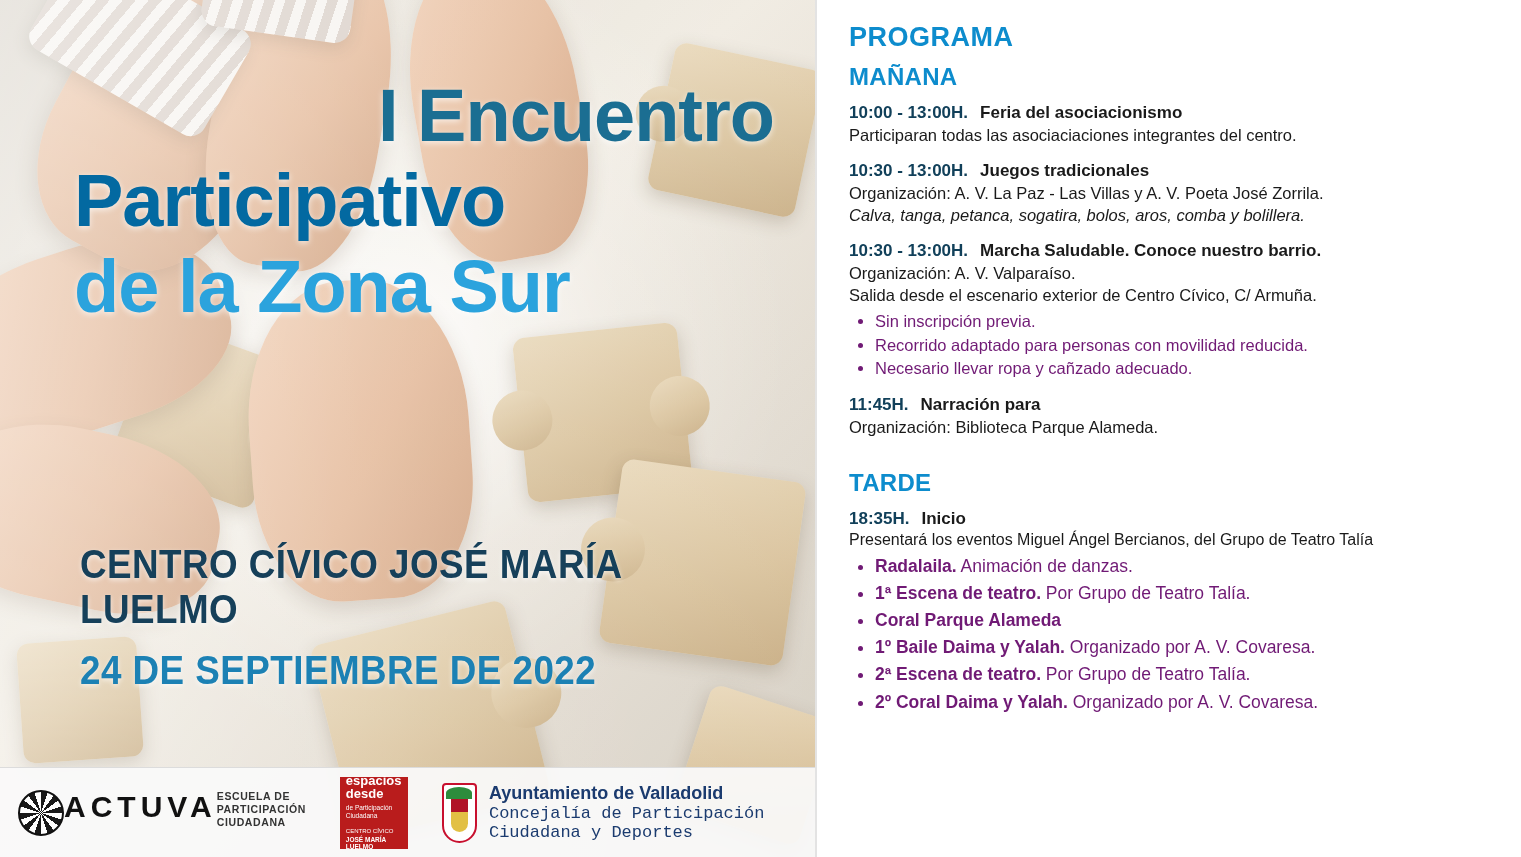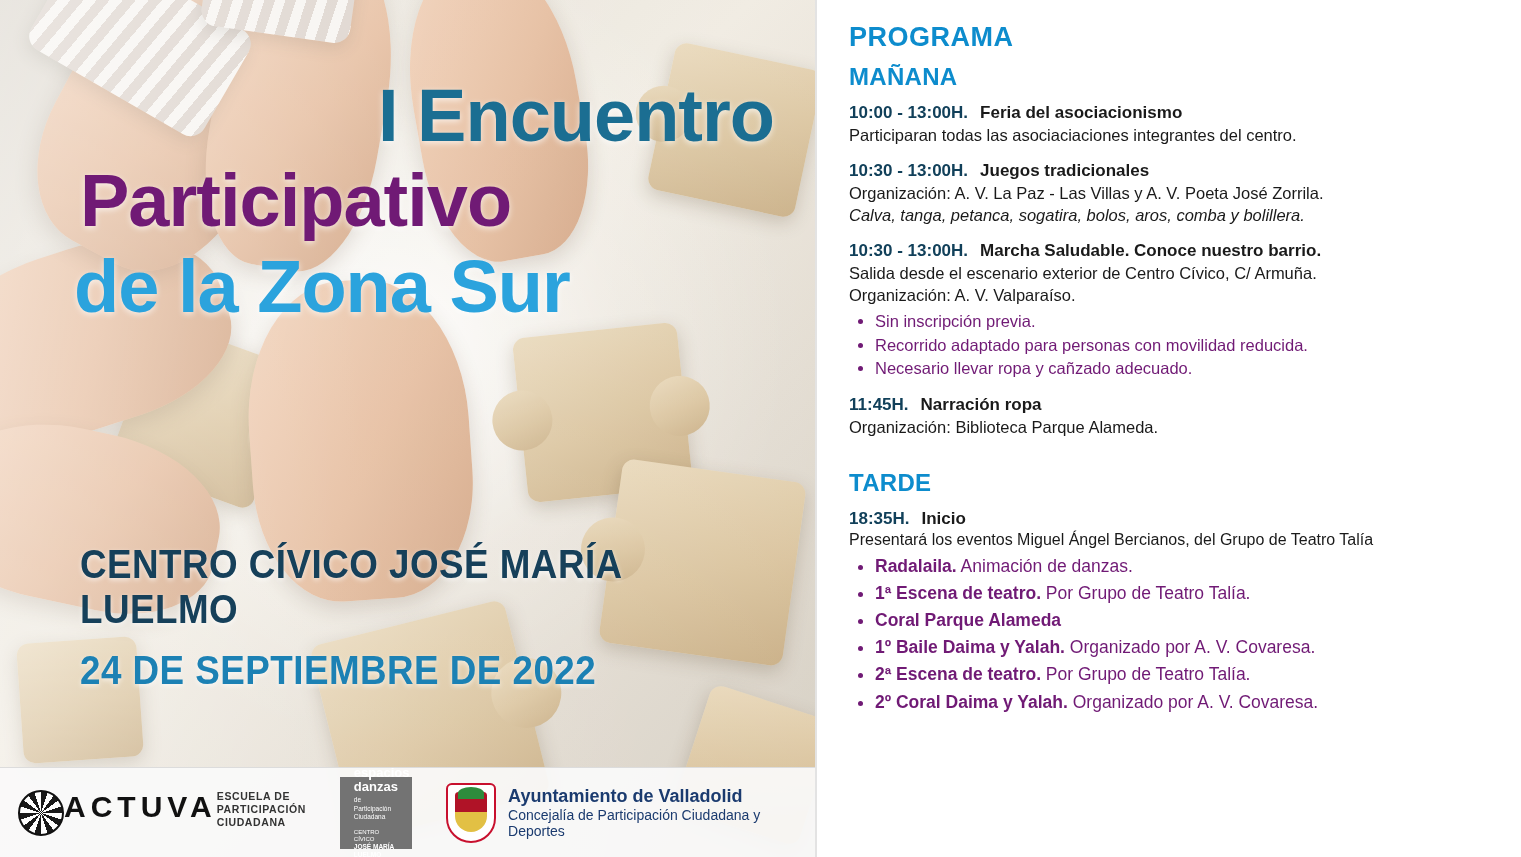--- a/index.html
+++ b/index.html
@@ -90,21 +90,21 @@
   }
   .title-line {
     font-weight: 800;
     font-size: 74px;
     line-height: 1.02;
     letter-spacing: -1px;
     margin-bottom: 10px;
     text-shadow: 0 2px 6px rgba(255,255,255,0.7);
   }
   .t1 { color: #1b6e92; text-align: right; }
-  .t2 { color: #701a75; margin-left: 6px; }
+  .t2 { color: #0369a1; }
   .t3 { color: #2ba3dd; }
 
   .venue-block {
     position: absolute;
     left: 80px;
     top: 542px;
     width: 700px;
   }
   .venue {
     font-family: "Liberation Sans", sans-serif;
@@ -160,23 +160,23 @@
   }
   .actuva-word {
     font-weight: 800; font-size: 30px; letter-spacing: 5px; color: #111;
   }
   .actuva-sub {
     font-size: 10.5px; line-height: 1.25; color: #333; letter-spacing: 0.6px;
     font-weight: 700;
   }
   .logo-espacios {
     width: 72px; height: 72px;
-    background: #737373;
+    background: #b91c1c;
     color: #fff;
-    padding: 6px 14px;
+    padding: 6px 6px;
     display: flex; flex-direction: column; justify-content: center;
   }
   .esp-1 { font-size: 13px; font-weight: 800; line-height: 1.05; }
   .esp-2 { font-size: 6.5px; line-height: 1.25; margin-top: 3px; }
   .esp-3 { font-size: 6px; line-height: 1.2; margin-top: 8px; }
   .esp-4 { font-size: 6.5px; font-weight: 800; line-height: 1.2; }
   .logo-ayto { display: flex; align-items: center; gap: 12px; }
   .ayto-shield {
     width: 54px; height: 60px;
     background: #ffffff;
@@ -195,21 +195,21 @@
   .ayto-shield::after {
     content: "";
     position: absolute;
     left: 50%; top: 2px;
     transform: translateX(-50%);
     width: 26px; height: 12px;
     background: #2d8c3c;
     border-radius: 50% 50% 0 0;
   }
   .ayto-t1 { font-size: 18px; font-weight: 700; color: #1b3b6f; }
-  .ayto-t2 { font-size: 14px; color: #1b3b6f; }
+  .ayto-t2 { font-size: 17px; color: #1b3b6f; font-family: Liberation Mono, monospace; }
 
   
   .right {
     width: 706px;
     height: 857px;
     background: #ffffff;
     padding: 22px 22px 27px 34px;
     position: relative;
   }
   .divider {
@@ -302,21 +302,21 @@
         <div class="actuva-word">ACTUVA</div>
         <div class="actuva-sub">
           <div>ESCUELA DE</div>
           <div>PARTICIPACIÓN</div>
           <div>CIUDADANA</div>
         </div>
       </div>
 
       <div class="logo-espacios">
         <div class="esp-1">espacios</div>
-        <div class="esp-1">danzas</div>
+        <div class="esp-1">desde</div>
         <div class="esp-2">de Participación Ciudadana</div>
         <div class="esp-3">CENTRO CÍVICO</div>
         <div class="esp-4">JOSÉ MARÍA LUELMO</div>
       </div>
 
       <div class="logo-ayto">
         <div class="ayto-shield"></div>
         <div>
           <div class="ayto-t1">Ayuntamiento de Valladolid</div>
           <div class="ayto-t2">Concejalía de Participación Ciudadana y Deportes</div>
@@ -343,32 +343,32 @@
         <span class="time">10:30 - 13:00H.</span><span class="name">Juegos tradicionales</span>
       </div>
       <div class="entry-line">Organización: A. V. La Paz - Las Villas y A. V. Poeta José Zorrila.</div>
       <div class="entry-line italic">Calva, tanga, petanca, sogatira, bolos, aros, comba y bolillera.</div>
     </div>
 
     <div class="entry">
       <div class="entry-head">
         <span class="time">10:30 - 13:00H.</span><span class="name">Marcha Saludable. Conoce nuestro barrio.</span>
       </div>
+      <div class="entry-line">Organización: A. V. Valparaíso.</div>
       <div class="entry-line">Salida desde el escenario exterior de Centro Cívico, C/ Armuña.</div>
-      <div class="entry-line">Organización: A. V. Valparaíso.</div>
       <ul class="bullets">
         <li>Sin inscripción previa.</li>
         <li>Recorrido adaptado para personas con movilidad reducida.</li>
         <li>Necesario llevar ropa y cañzado adecuado.</li>
       </ul>
     </div>
 
     <div class="entry">
       <div class="entry-head">
-        <span class="time">11:45H.</span><span class="name">Narración ropa</span>
+        <span class="time">11:45H.</span><span class="name">Narración para</span>
       </div>
       <div class="entry-line">Organización: Biblioteca Parque Alameda.</div>
     </div>
 
     <div class="section-title tarde">TARDE</div>
 
     <div class="entry">
       <div class="entry-head">
         <span class="time">18:35H.</span><span class="name">Inicio</span>
       </div>

